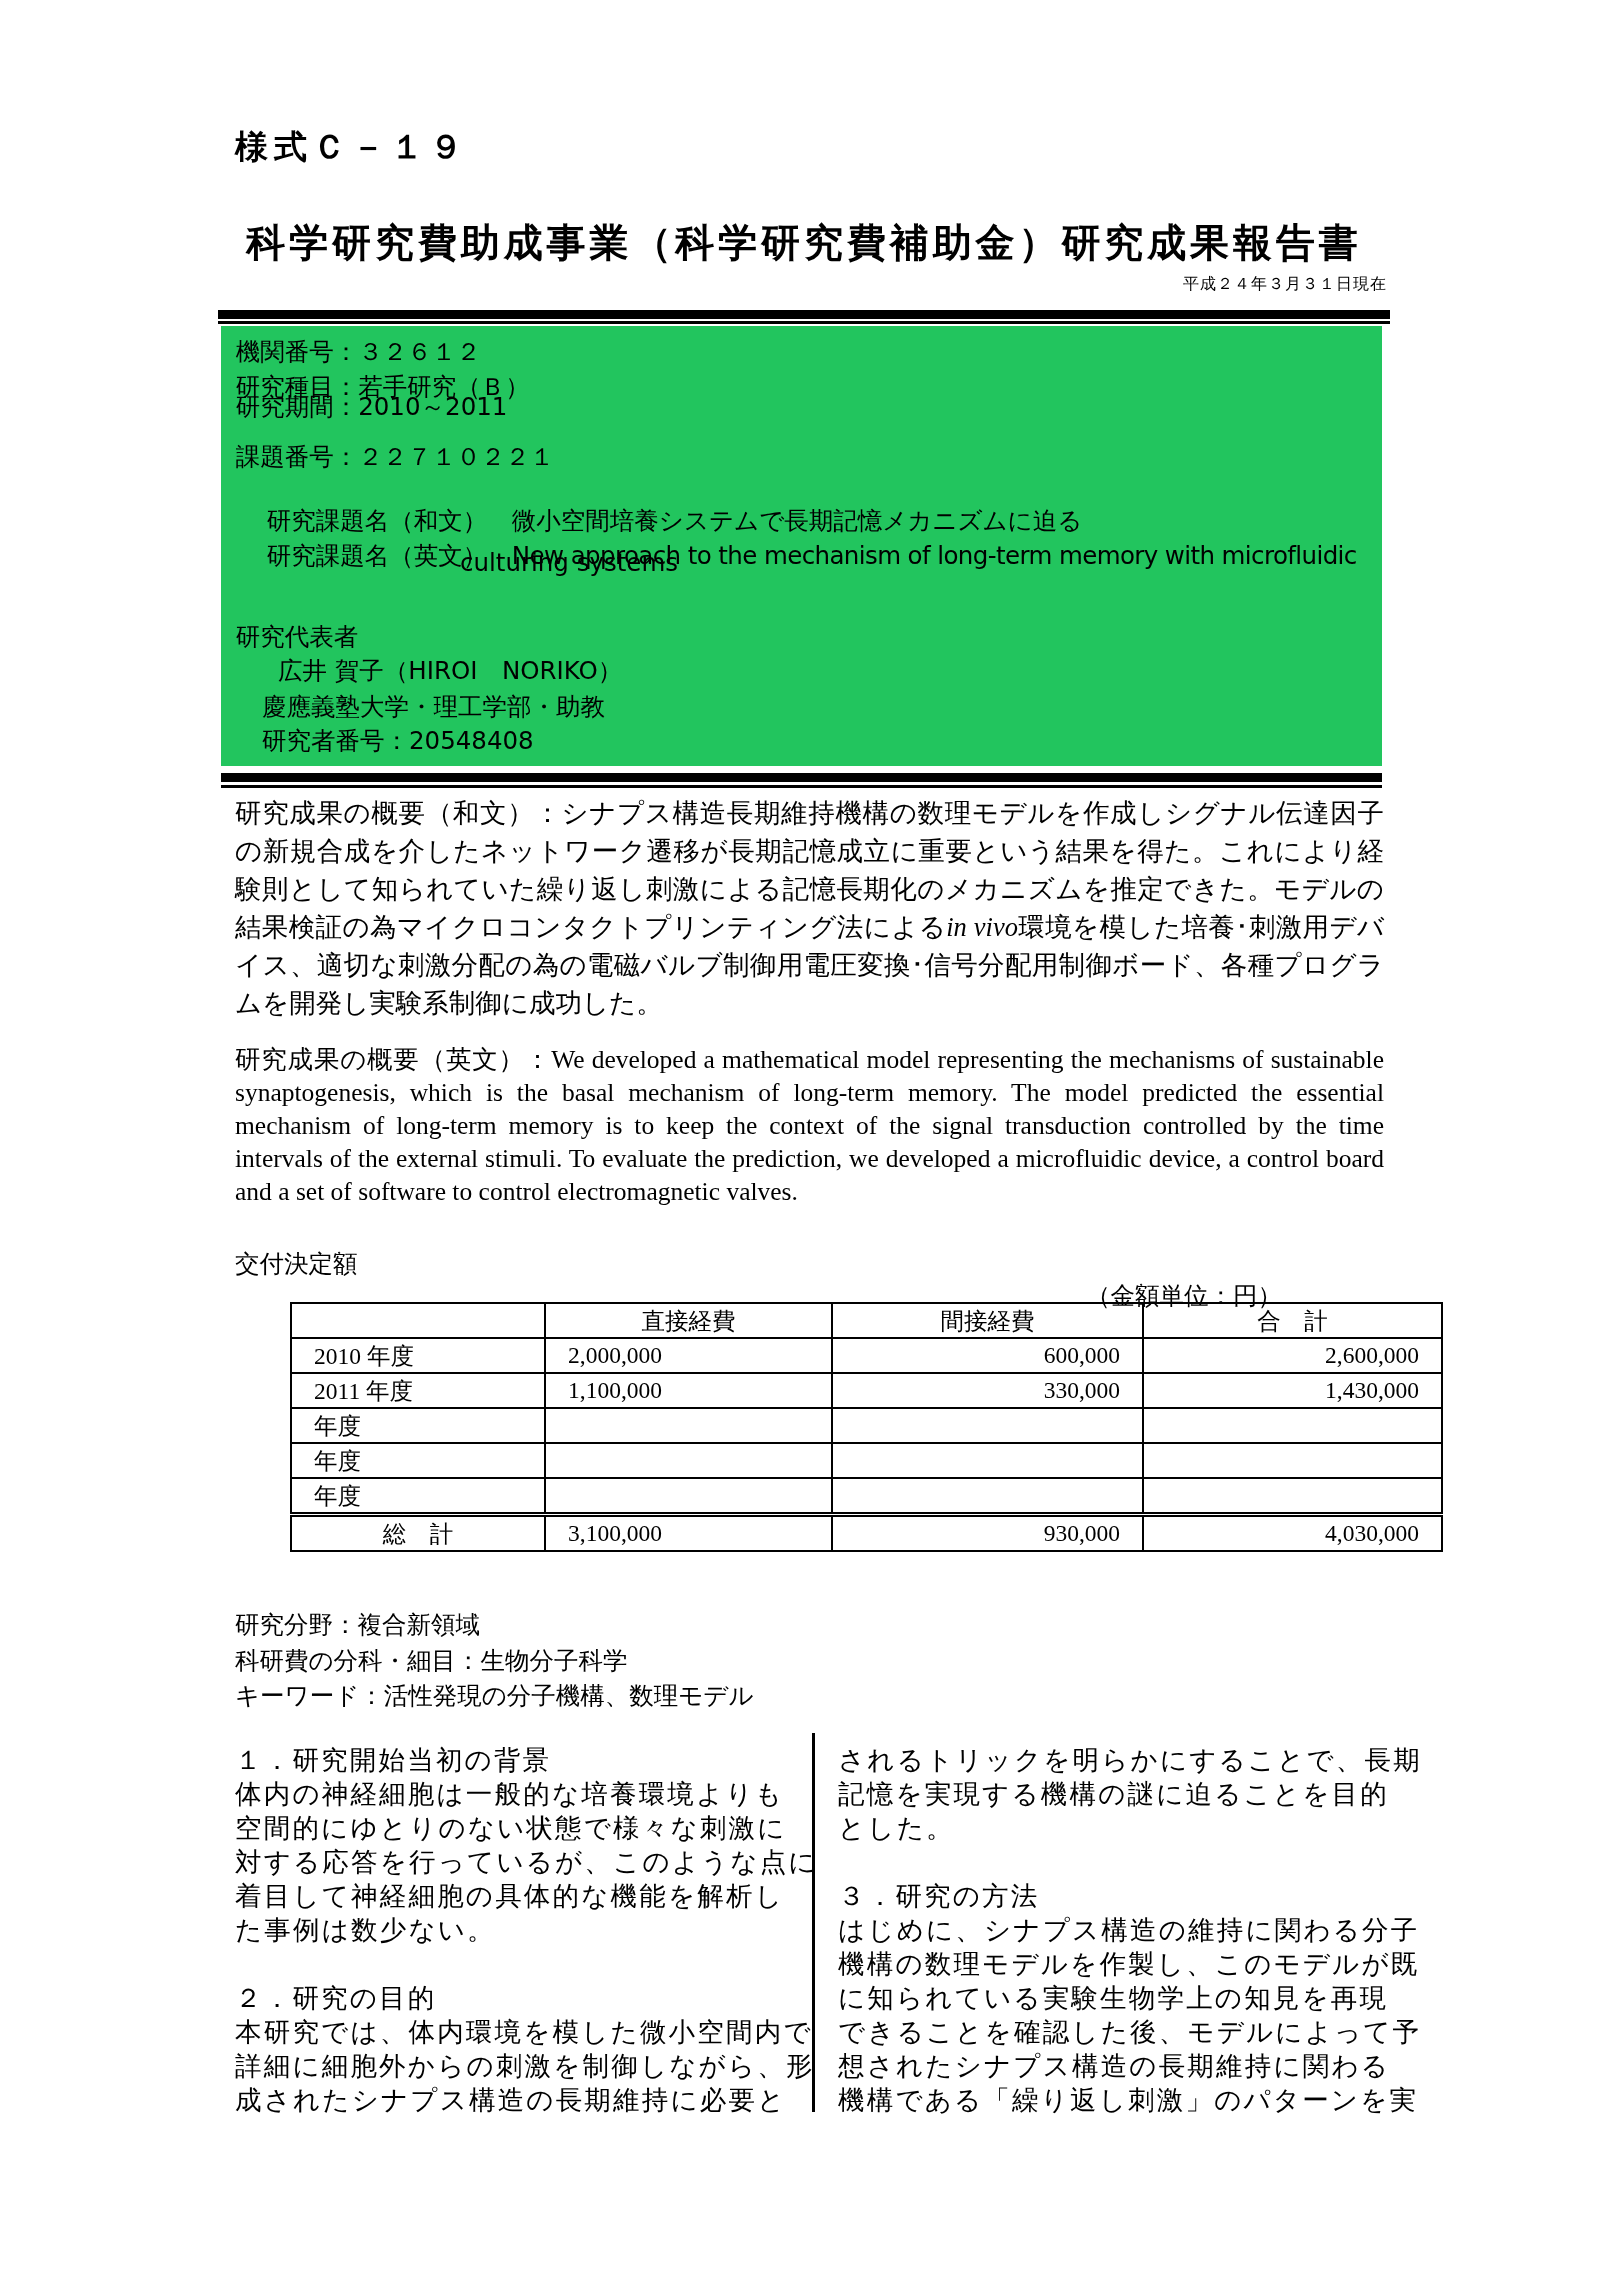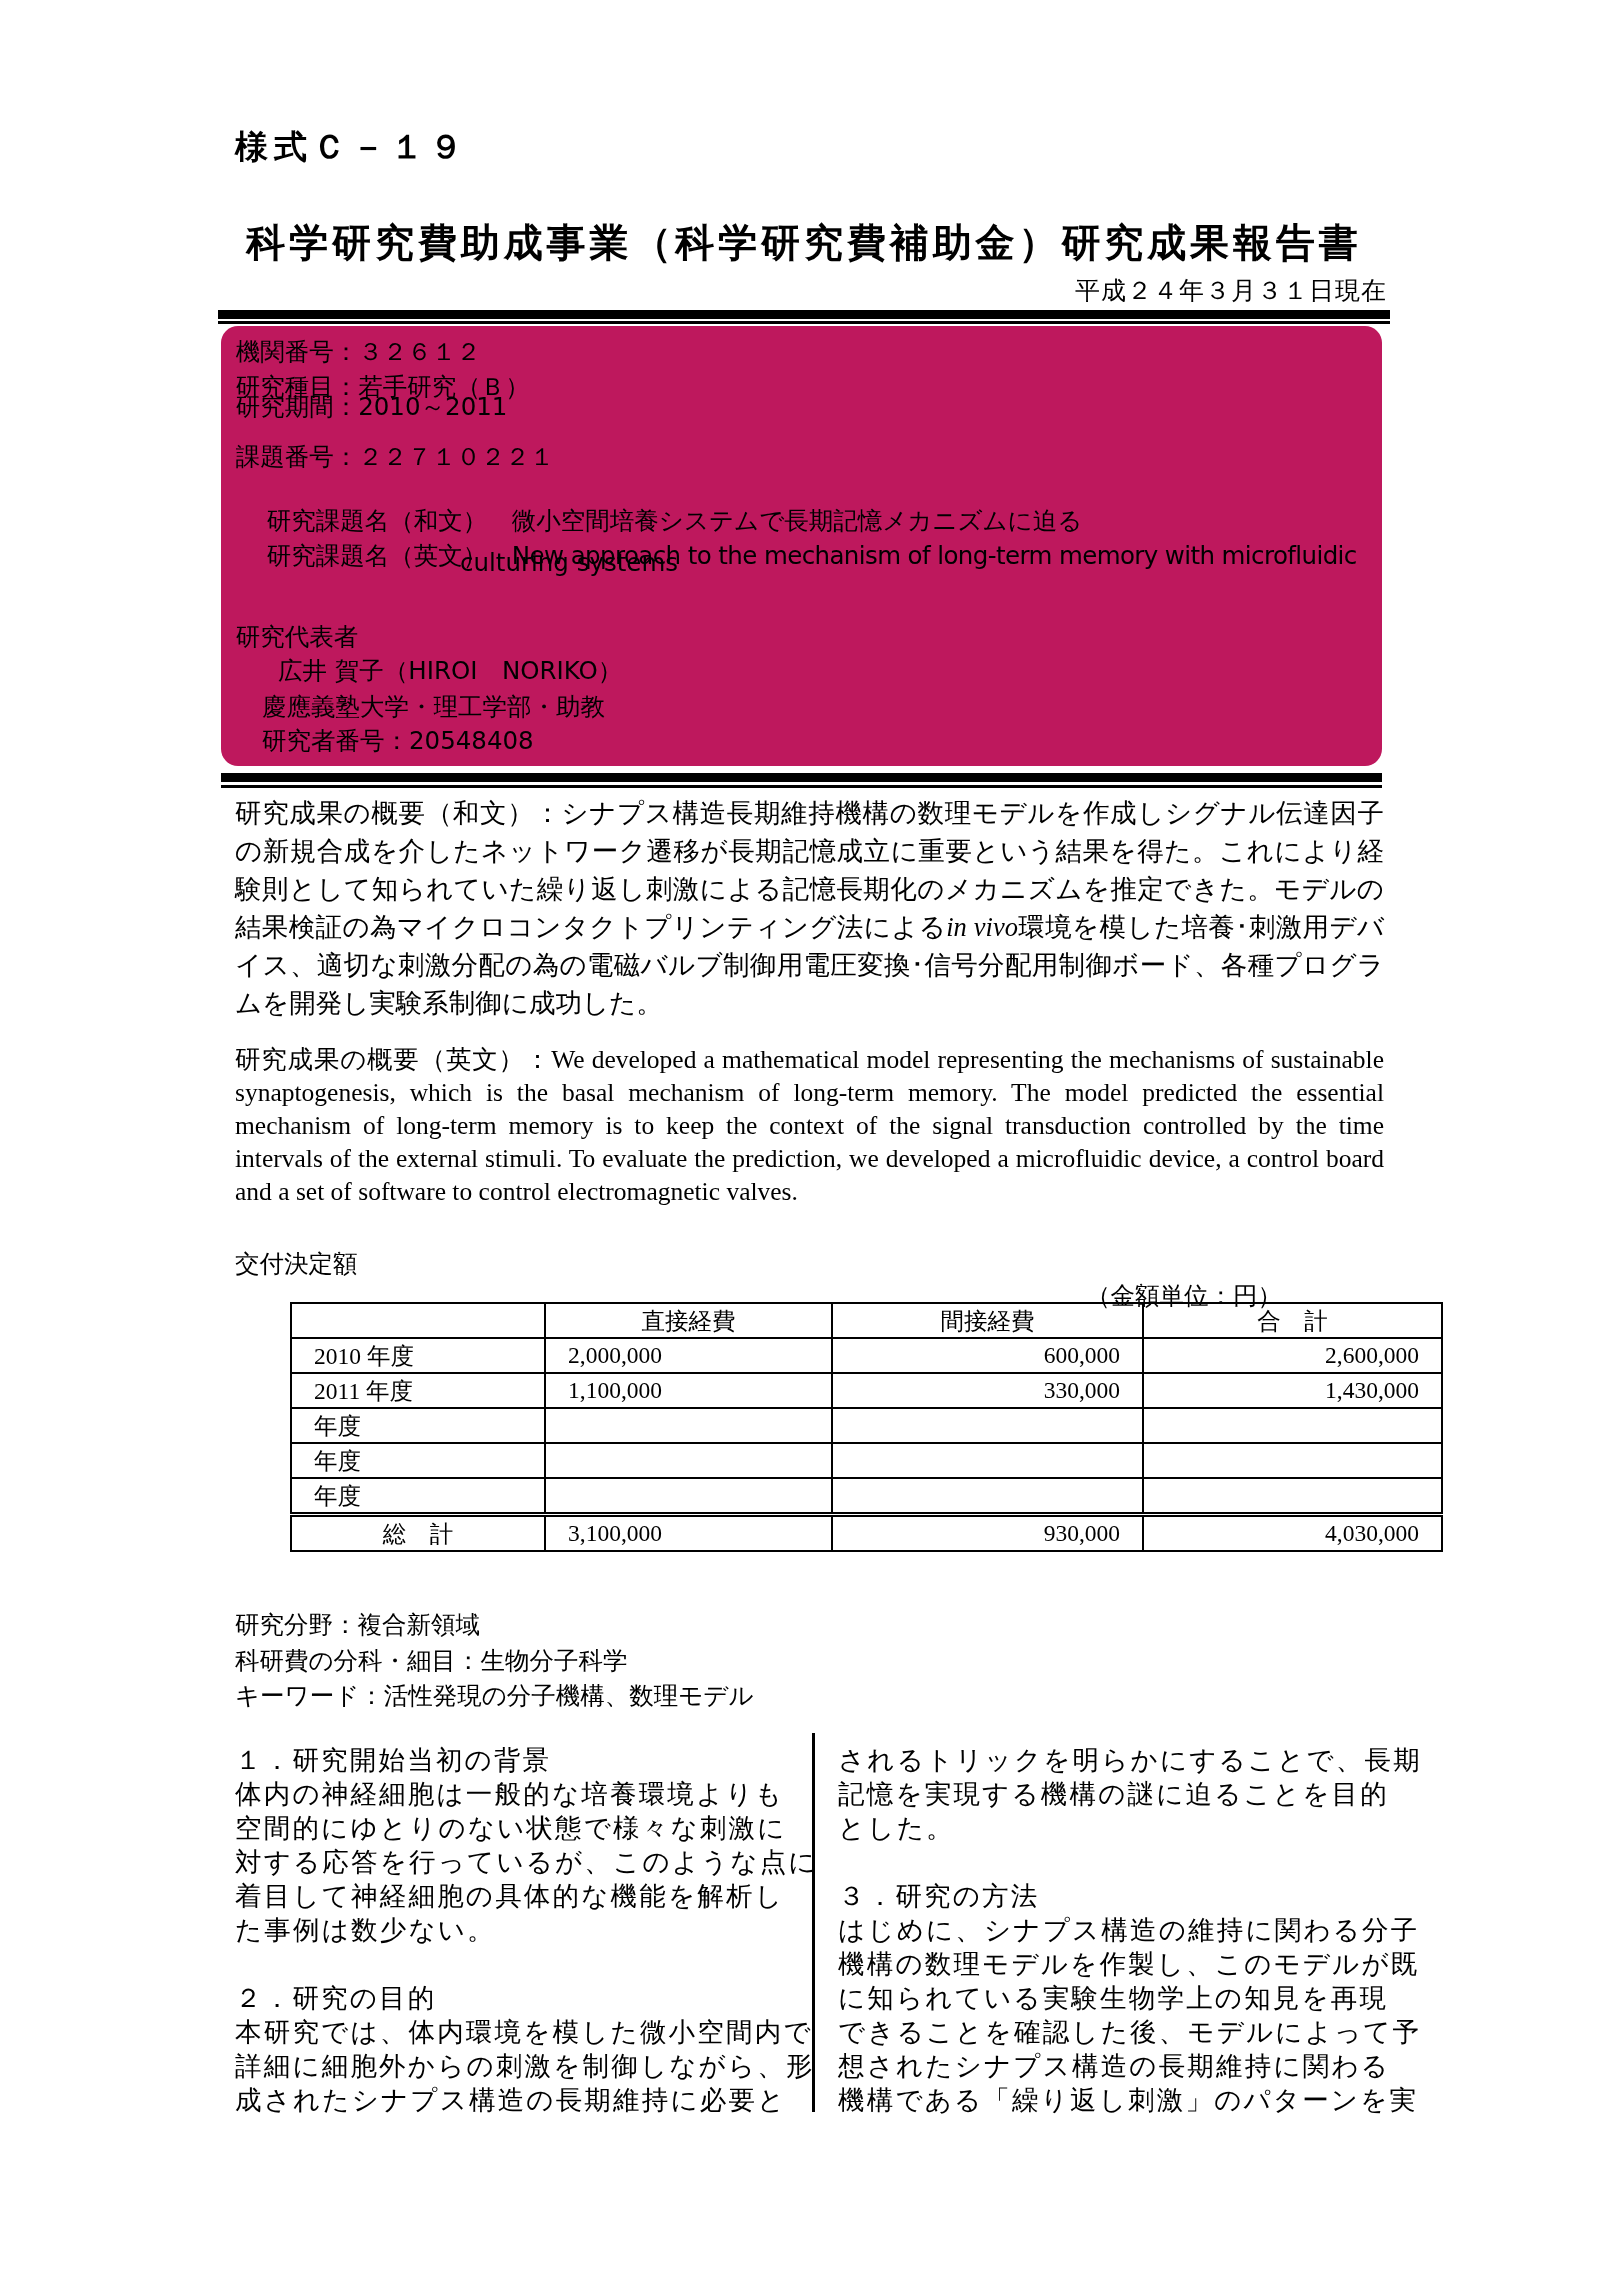--- a/index.html
+++ b/index.html
@@ -2,24 +2,24 @@
 <html><head>
 <meta charset="utf-8">
 <style>
   html, body { margin:0; padding:0; background:#ffffff; }
   body { width:1620px; height:2293px; position:relative; overflow:hidden; color:#000; font-family:"DejaVu Serif", serif; }
   .abs { position:absolute; }
   .gothic { font-family:"DejaVu Sans", sans-serif; }
   .serif { font-family:"Liberation Serif", "DejaVu Serif", serif; }
   #form-label { left:235px; top:125px; font-size:33px; font-weight:bold; letter-spacing:5.9px; }
   #main-title { left:218px; width:1172px; top:216px; font-size:39px; font-weight:bold; text-align:center; letter-spacing:3.9px; }
-  #as-of-date { right:233px; top:274px; font-size:25px; letter-spacing:1px; }
+  #as-of-date { right:233px; top:274px; font-size:16px; letter-spacing:1px; }
   .rule-thick { left:218px; width:1172px; height:8.8px; background:#000; }
   .rule-thin { left:218px; width:1172px; height:2.9px; background:#000; }
-  #info-box { left:221px; top:326px; width:1161px; height:440px; background:#be185d;border-radius:17px; }
+  #info-box { left:221px; top:326px; width:1161px; height:440px; background:#22c55e; }
   .info-line { position:absolute; left:14.7px; font-size:24.5px; white-space:pre; line-height:29px; }
   .indent1 { left:41px !important; }
   .en-title { letter-spacing:0px; }
   #abstract-ja { left:235px; top:794px; width:1149px; font-size:26.5px; line-height:38px; text-align:justify; text-align-last:left; }
   #abstract-ja i { font-family:"Liberation Serif", serif; font-style:italic; }
   #abstract-en { left:235px; top:1043px; width:1149px; font-size:25.5px; line-height:33px; text-align:justify; text-align-last:left; }
   #grant-label { left:235px; top:1247px; font-size:24.5px; }
   #unit-label { left:1086px; top:1279px; font-size:24.5px; }
   #grant-table { left:290px; top:1302px; border-collapse:collapse; border:2.9px solid #000; font-size:23.5px; }
   #grant-table td { border:2px solid #000; height:33px; padding:0 22px; }

